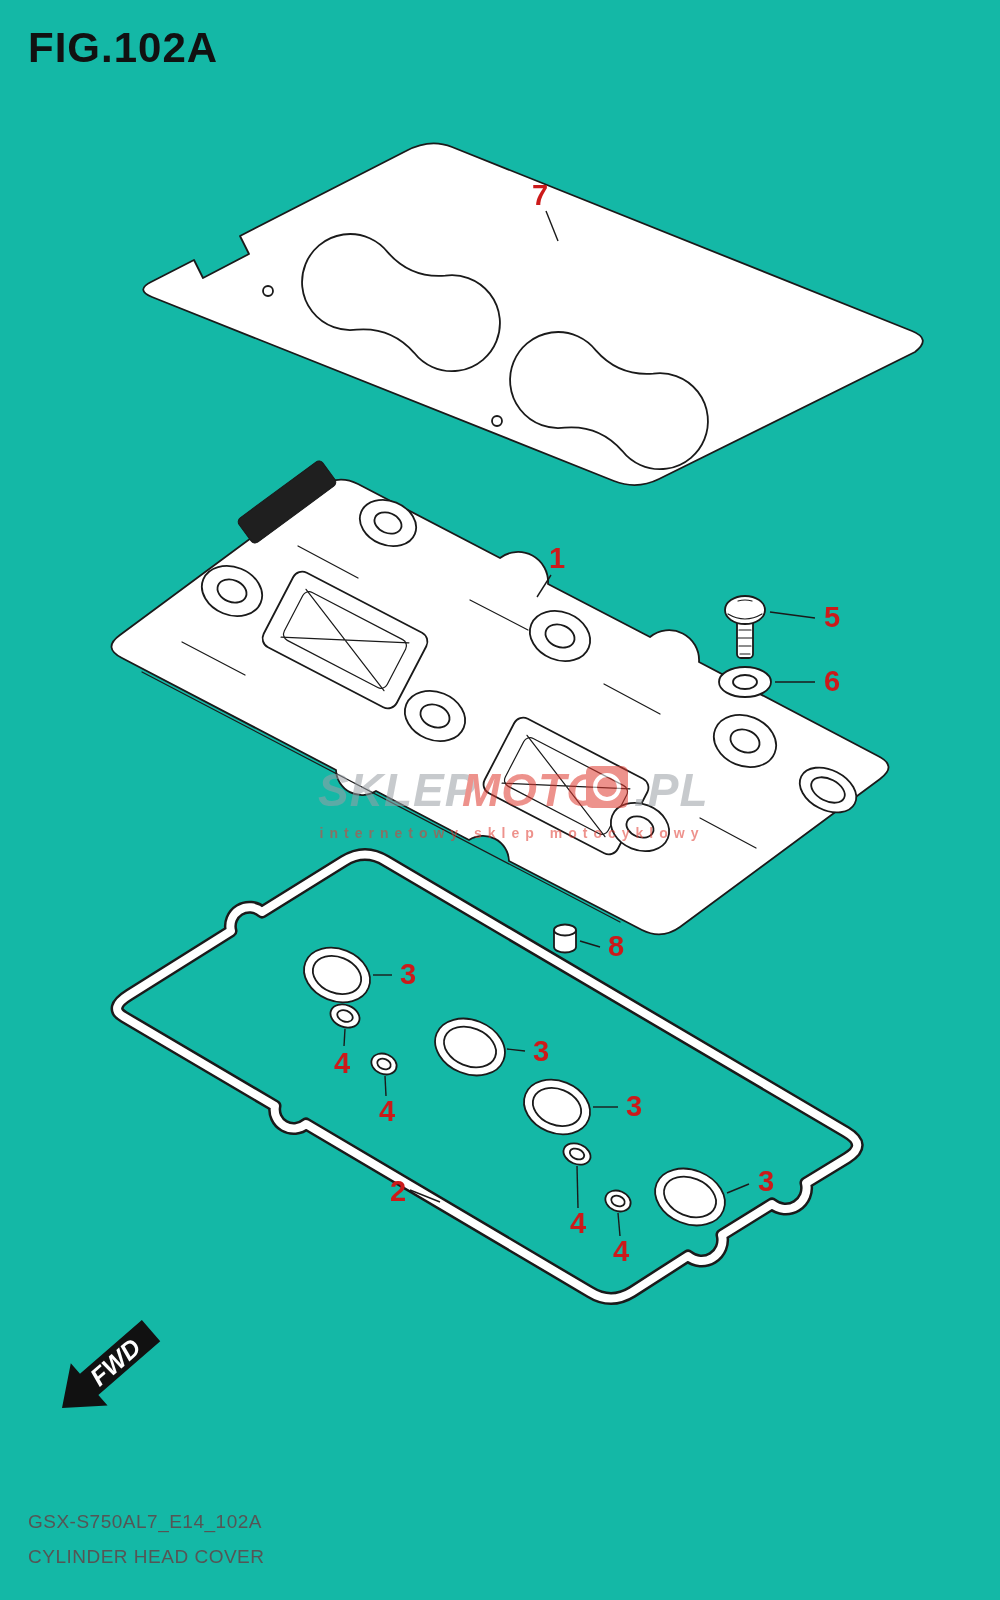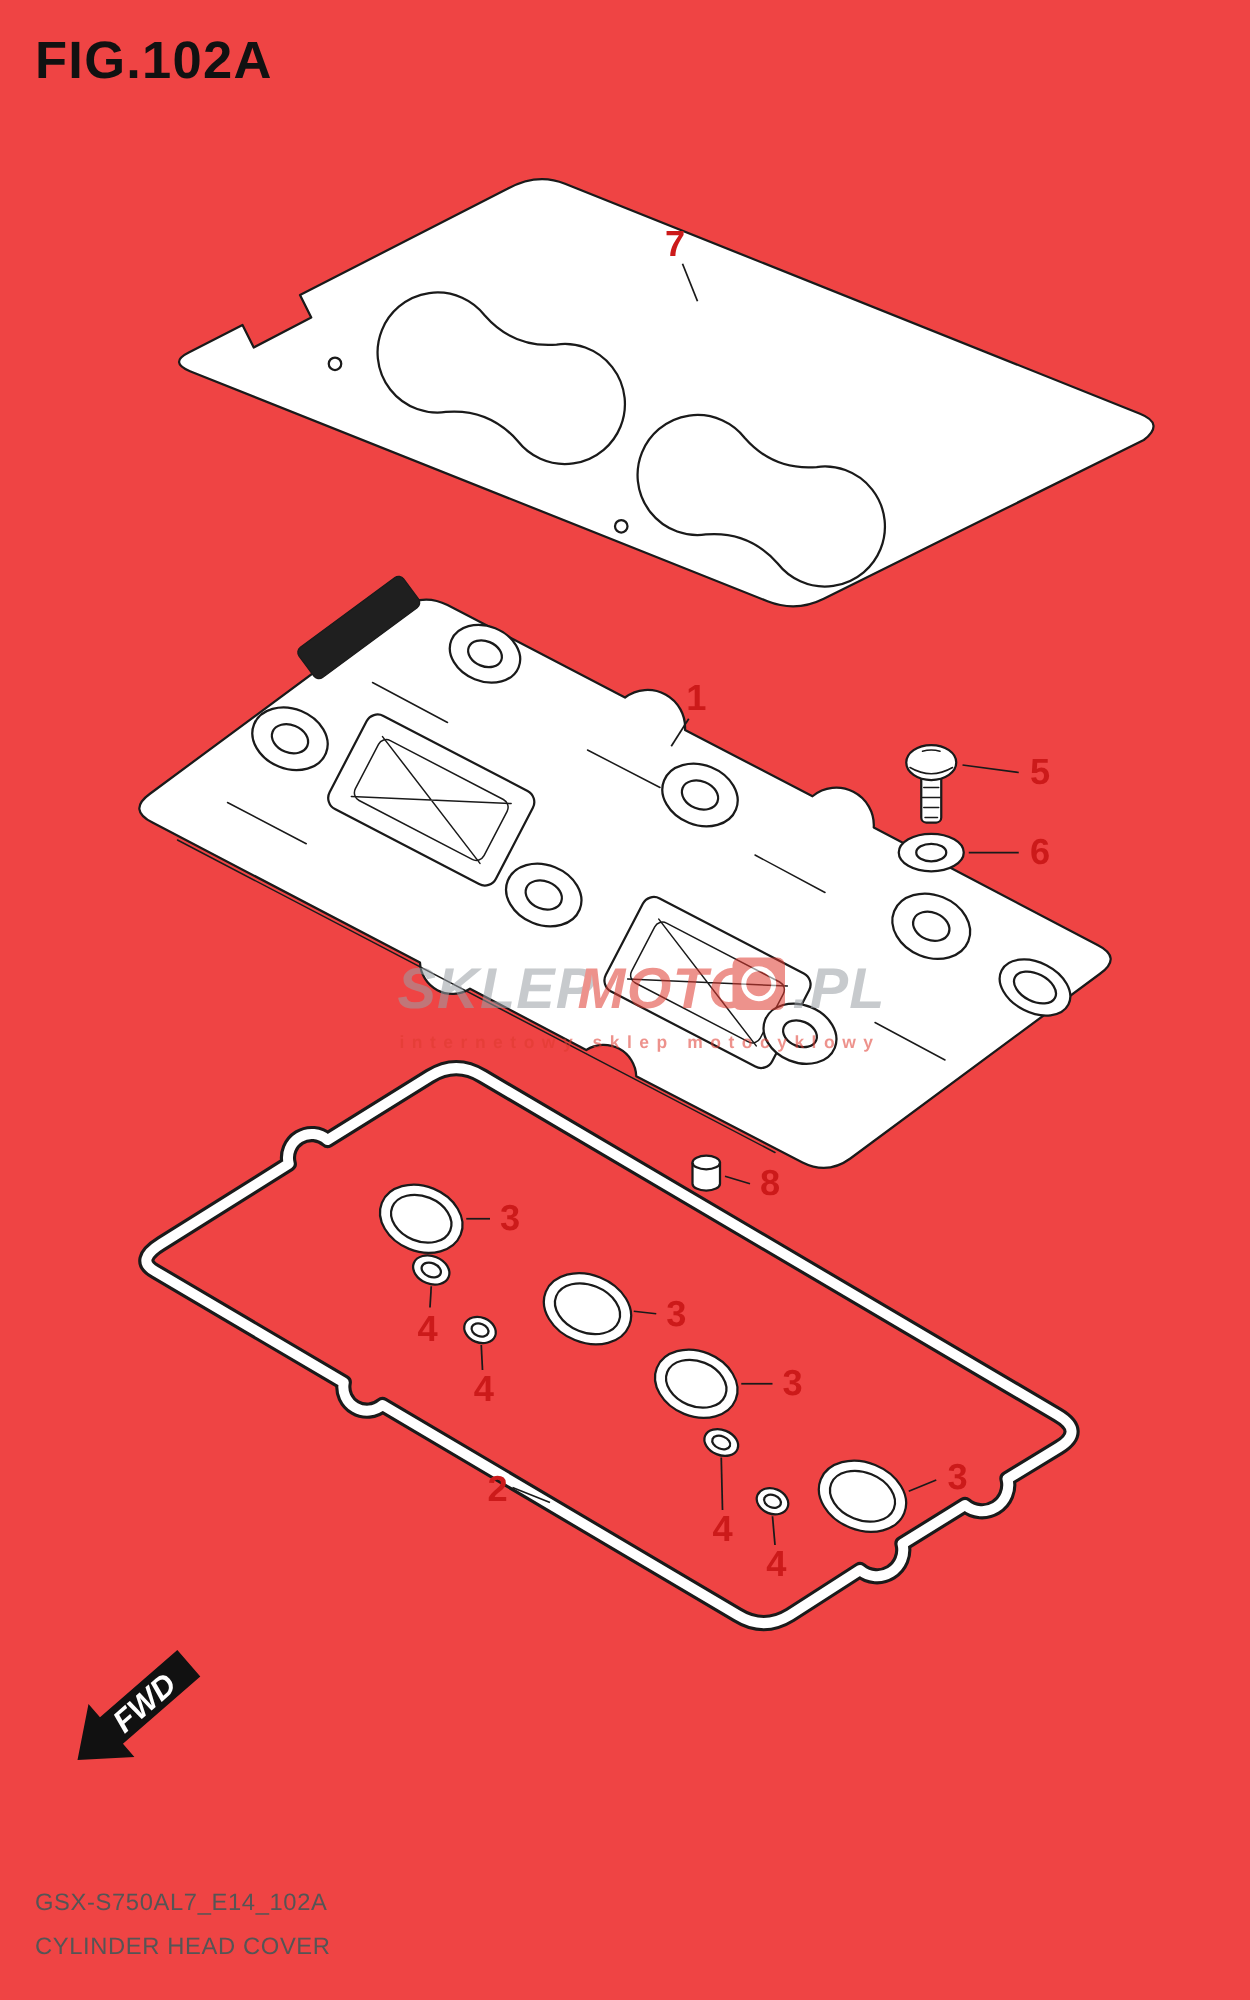--- a/index.html
+++ b/index.html
@@ -1,16 +1,16 @@
 <!DOCTYPE html>
 <html><head>
 <meta charset="utf-8">
 <style>
   html,body{margin:0;padding:0;background:#ffffff}
-  .page{position:relative;width:1000px;height:1600px;background:#ef4444;overflow:hidden;
+  .page{position:relative;width:1000px;height:1600px;background:#14b8a6;overflow:hidden;
         font-family:"Liberation Sans",sans-serif}
   svg{display:block}
   svg text{font-family:"Liberation Sans",sans-serif}
   .fig-title{font-size:42px;font-weight:bold;fill:#111111;letter-spacing:1px}
   .ln{fill:none;stroke:#1a1a1a;stroke-width:1.8;stroke-linecap:round;stroke-linejoin:round}
   .fw{fill:#ffffff;stroke:#1a1a1a;stroke-width:1.8;stroke-linejoin:round}
   .thin{stroke-width:1.2}
   .leader{stroke:#1a1a1a;stroke-width:1.4;fill:none}
   .callout{font-size:29px;font-weight:600;text-anchor:middle}
   .gask-o{fill:none;stroke:#1a1a1a;stroke-width:13;stroke-linejoin:round}

